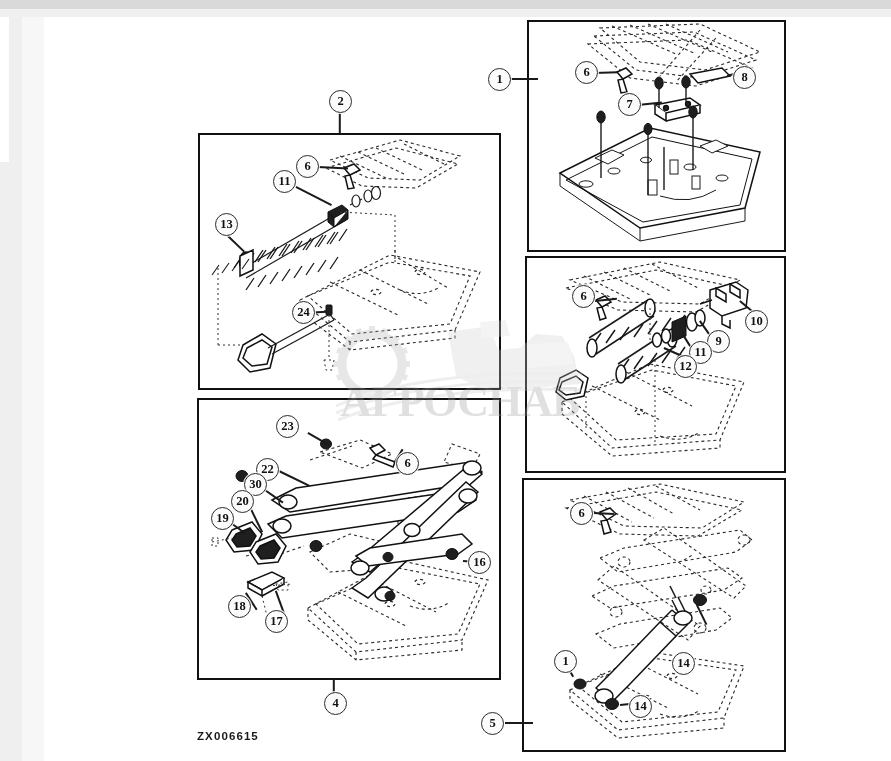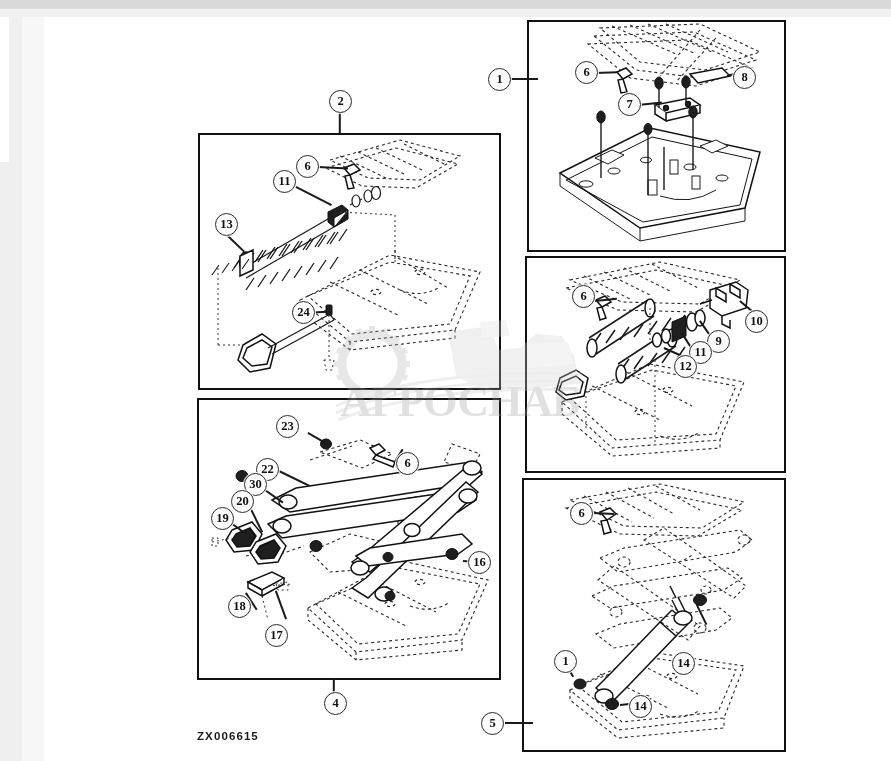--- a/index.html
+++ b/index.html
@@ -504,21 +504,21 @@
   <div class="callout" style="left:211px;top:507px;">
       <span>19</span>
     </div>
 
   <div class="lead" style="left:246px;top:592px;width:20px;transform:rotate(57deg);"></div>
   <div class="callout" style="left:228px;top:595px;">
       <span>18</span>
     </div>
 
   <div class="lead" style="left:276px;top:590px;width:30px;transform:rotate(70deg);"></div>
-  <div class="callout" style="left:265px;top:610px;margin-top:14px;">
+  <div class="callout" style="left:265px;top:610px;">
       <span>17</span>
     </div>
 
   <div class="lead" style="left:463px;top:560px;width:18px;transform:rotate(4deg);"></div>
   <div class="callout" style="left:468px;top:551px;">
       <span>16</span>
     </div>
 
   <div class="panel" style="left:522px;top:478px;width:260px;height:270px;"></div>
 

